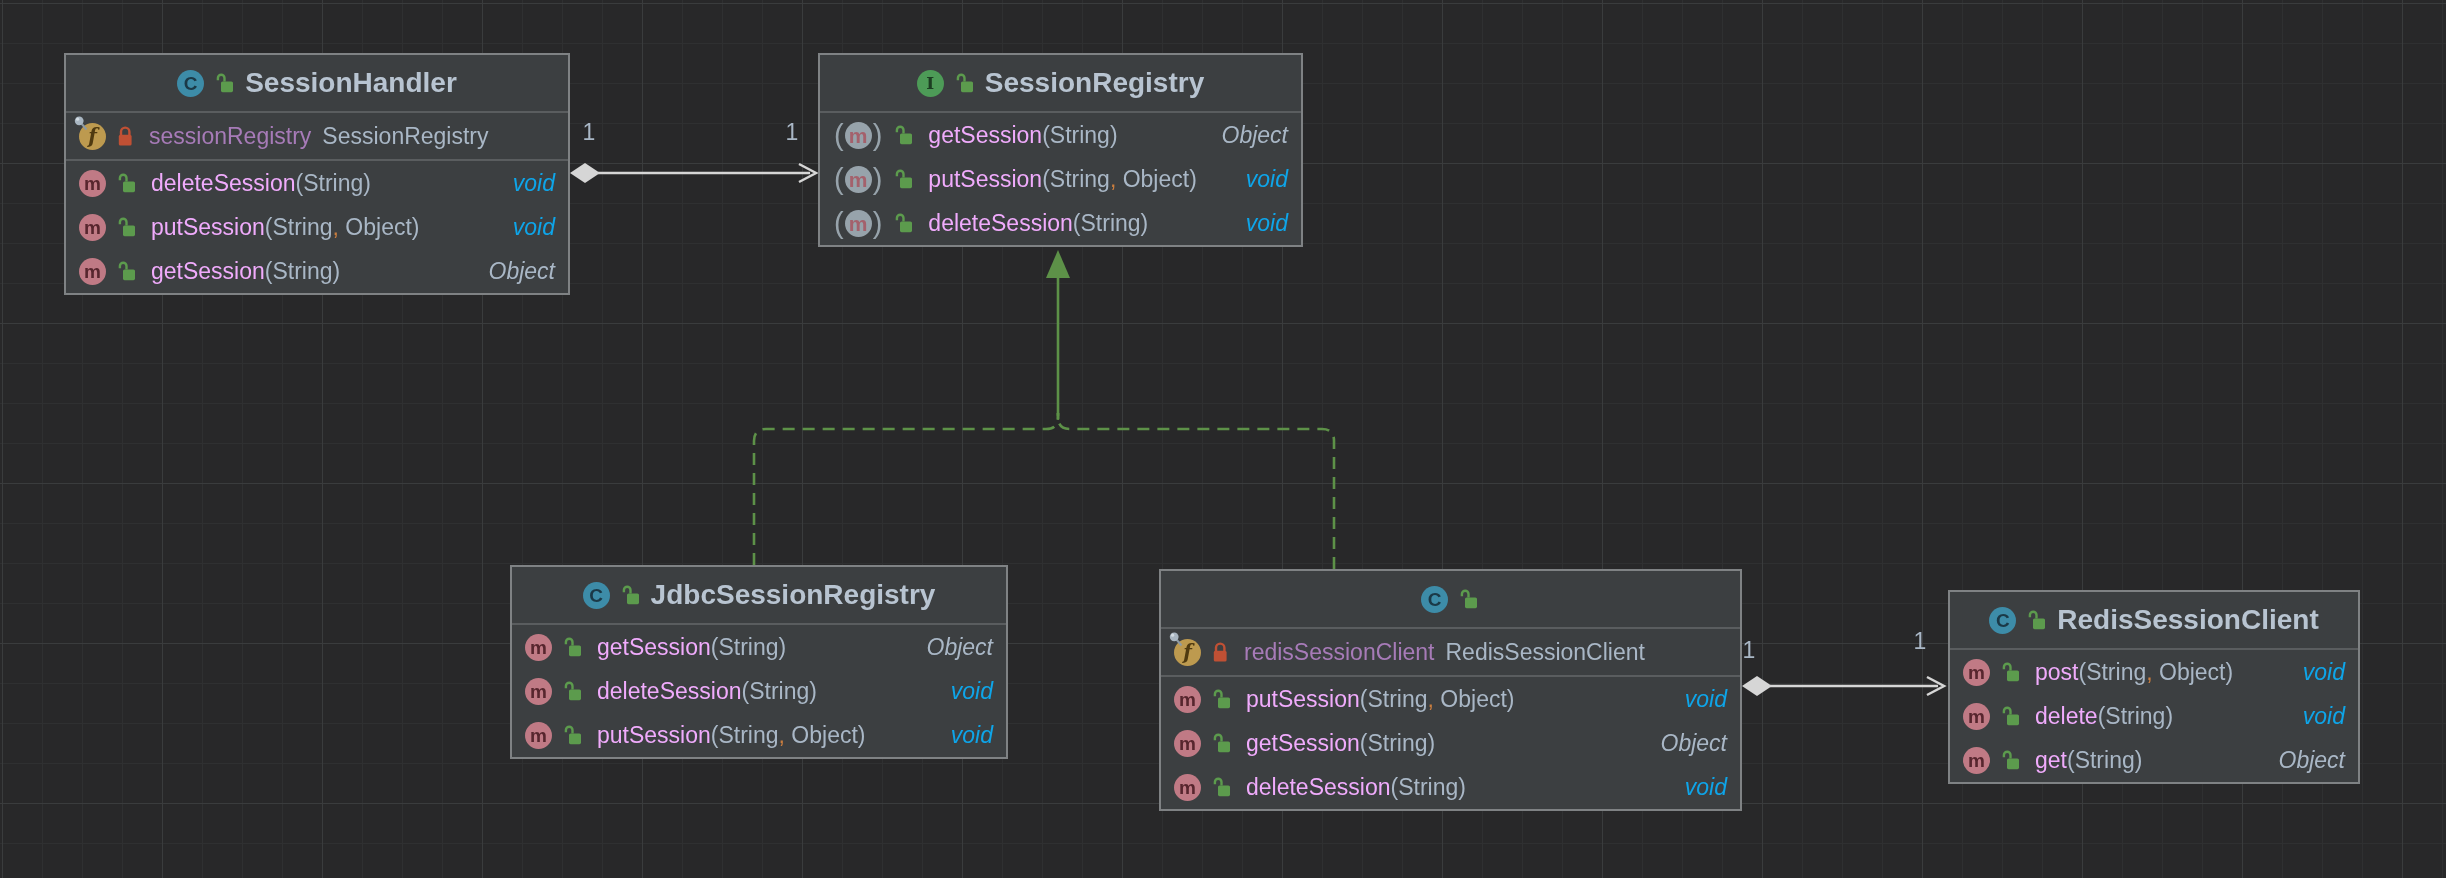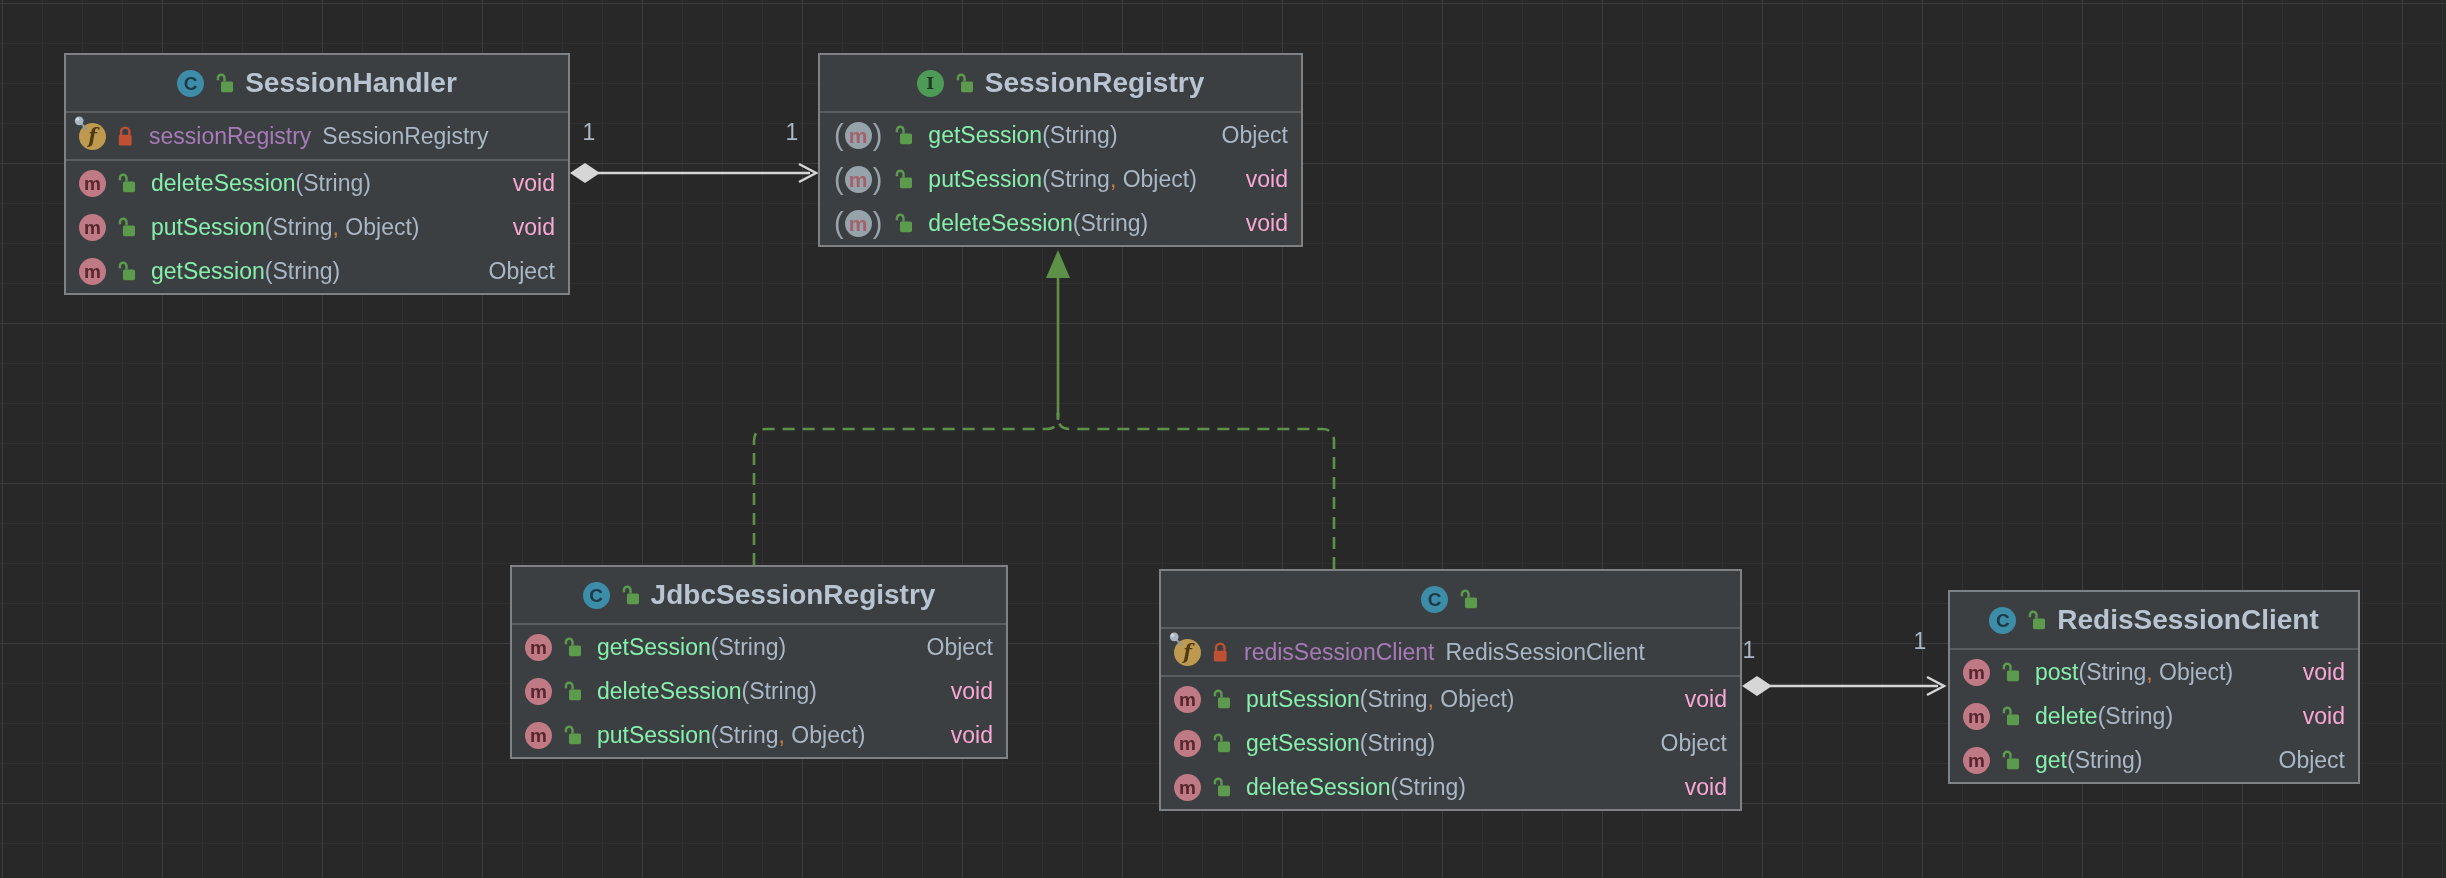--- a/index.html
+++ b/index.html
@@ -37,25 +37,25 @@
   .circ-class{background:#3d8ca8;color:#1b3947;}
   .circ-interface{background:#4d9b57;color:#1c3d22;font-family:"DejaVu Serif",serif;font-size:17px;}
   .circ-method{background:#c07a85;color:#57262e;}
   .circ-abstract{background:#97a3ab;color:#a4616c;font-size:21px;}
   .circ-field{background:#bd9a4f;color:#4f3a10;font-family:"DejaVu Serif",serif;font-style:italic;font-size:20px;}
   .icon-wrap{position:relative;display:inline-flex;align-items:center;margin-right:9px;flex:0 0 auto;}
   .paren{color:#97a3ab;font-size:29px;font-weight:400;line-height:1;margin:0 1px;}
   .pin{position:absolute;left:-6px;top:-8px;}
   .lock{margin-right:13px;flex:0 0 auto;display:inline-flex;}
   .hdr-lock{margin-right:0;}
-  .mname{color:#86efac;font-size:23px;white-space:pre;text-align:center;}
+  .mname{color:#f0abfc;font-size:23px;white-space:pre;text-align:center;}
   .params{color:#a9b7c6;font-size:23px;white-space:pre;}
   .comma{color:#cb7e3f;}
-  .ret{margin-left:auto;font-size:23px;padding-left:16px;white-space:pre;}
-  .ret-void{color:#f9a8d4;}
+  .ret{margin-left:auto;font-size:23px;padding-left:16px;white-space:pre;font-style:italic;}
+  .ret-void{color:#0ea5e9;}
   .ret-type{color:#a9b7c6;}
   .fname{color:#a77bb8;font-size:23px;white-space:pre;}
   .ftype{color:#a9b7c6;font-size:23px;margin-left:11px;white-space:pre;}
   .mult{position:absolute;color:#a9b7c6;font-size:23px;transform:translate(-50%,-50%);}
 </style>
 </head>
 <body>
 
 <div id="canvas">
     <svg class="edges" width="2446" height="878">

